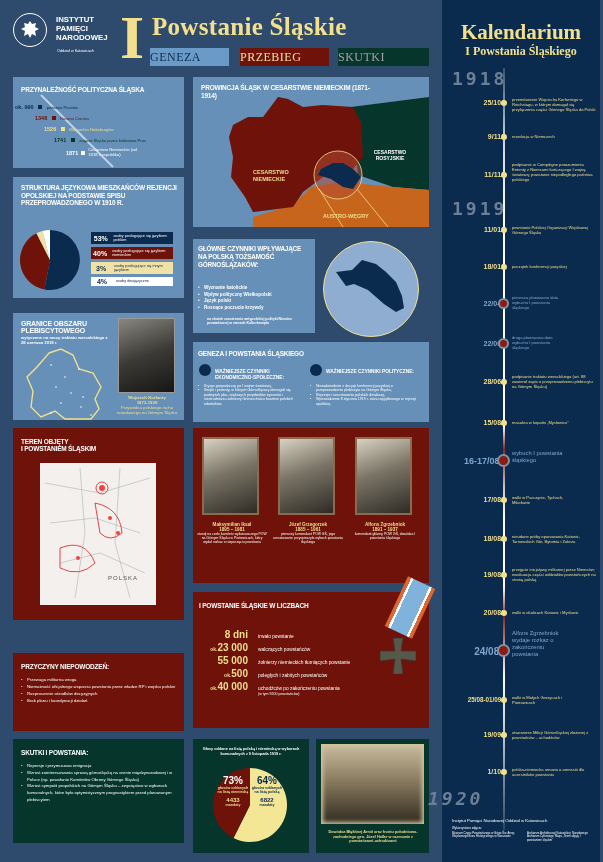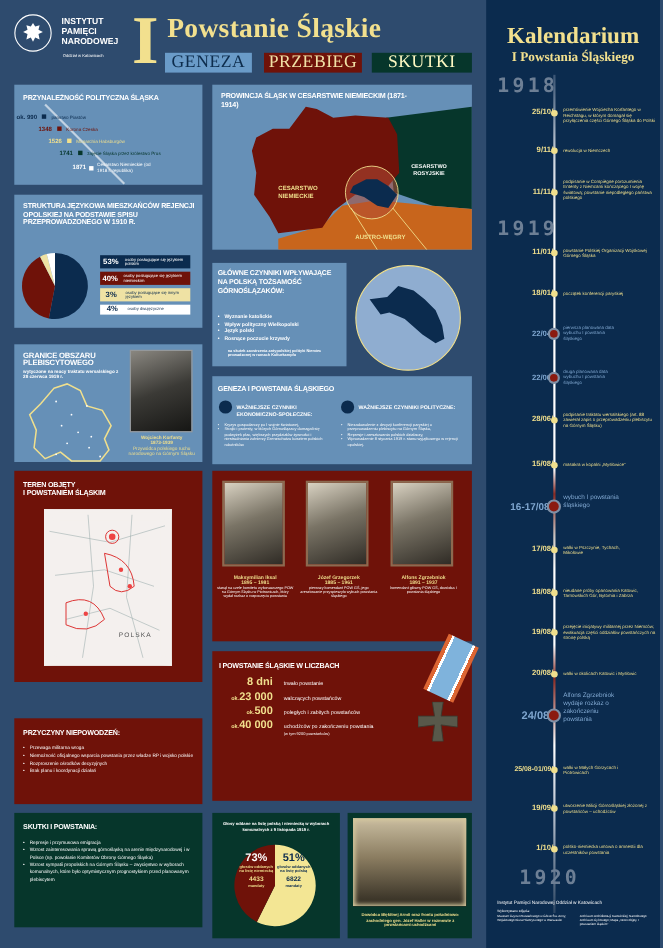--- a/index.html
+++ b/index.html
@@ -8,24 +8,24 @@
 .panel-blue{background:#6690b7}
 .panel-red{background:#6f1209}
 .panel-green{background:#06362b}
 .hdr{font-family:"Liberation Sans",sans-serif;font-weight:bold;font-size:8.5px;line-height:9px;color:#fff;text-transform:uppercase;letter-spacing:-0.2px}
 
 #logo-emblem{left:13px;top:13px;width:34px;height:34px;border-radius:50%;border:1.5px solid #fff;background:#2e4b6e;display:flex;align-items:center;justify-content:center}
 #logo-text{left:56px;top:15px;font-size:7.8px;line-height:9px;font-weight:bold;color:#fff}
 #logo-sub{left:57px;top:49px;font-size:3.8px;color:#fff}
 #big-I{left:120px;top:6px;font-family:"Liberation Serif",serif;font-size:62px;line-height:62px;color:#f2e08e;font-weight:bold}
 #title{left:152px;top:8px;font-family:"Liberation Serif",serif;font-size:25px;line-height:38px;color:#f2e08e;font-weight:bold;letter-spacing:0.3px}
-.tab{top:48px;height:18px;font-family:"Liberation Serif",serif;font-size:16px;line-height:18px;text-align:center;letter-spacing:0.5px}
+.tab{top:48px;height:18px;font-family:"Liberation Serif",serif;font-size:12px;line-height:18px;text-align:left;letter-spacing:0.5px}
 #tab-geneza{left:150px;width:79px;background:#6a9bc8;color:#0d2c4c}
 #tab-przebieg{left:240px;width:89px;background:#6f1209;color:#f0e1a6}
-#tab-skutki{left:338px;width:91px;background:#06362b;color:#fef9c3}
+#tab-skutki{left:338px;width:91px;background:#06362b;color:#a3a3a3}
 
 #cal{left:442px;top:0;width:158px;height:862px;background:#0b2b4e}
 #cal-edge{left:600px;top:0;width:3px;height:862px;background:#2e4b6e}
 #cal-title{left:442px;top:20px;width:158px;text-align:center;font-family:"Liberation Serif",serif;font-size:21px;color:#f2e08e;font-weight:bold}
 #cal-sub{left:442px;top:44px;width:158px;text-align:center;font-family:"Liberation Serif",serif;font-size:12px;color:#f2e08e;font-weight:bold}
 .year{font-family:"DejaVu Sans Mono",monospace;font-size:18px;color:#6d7f95;letter-spacing:3px;font-weight:bold}
 #tl-line{left:503px;top:68px;width:2px;height:762px;background:linear-gradient(#3a5473 0%,#cfd6e0 10%,#fff 20%,#fff 47%,#8a2a22 50%,#c9c2bf 55%,#fff 59%,#fff 68%,#8a2a22 72%,#fff 80%,#b9c2cf 88%,#2c4561 100%)}
 .ev{position:absolute;left:442px;width:158px}
 .ev-date{position:absolute;right:97px;font-size:7px;font-weight:bold;color:#f0df8d;white-space:nowrap;text-align:right}
 .ev-dot{position:absolute;left:59px;width:6px;height:6px;border-radius:50%;background:#f0df8d}
@@ -255,28 +255,32 @@
   </div>
   <div class="abs" style="left:157px;top:94px;width:70px;text-align:center;color:#f0df8d">
     <div style="font-size:4.6px;font-weight:bold">Alfons Zgrzebniok</div>
     <div style="font-size:4.6px;font-weight:bold">1891 – 1937</div>
     <div style="font-size:3.4px;line-height:4.2px;color:#fff">komendant główny POW GŚ, dowódca I powstania śląskiego</div>
   </div>
 </div>
 
 <div class="abs panel-red" style="left:193px;top:592px;width:236px;height:136px;">
   <div class="hdr abs" style="left:6px;top:9px;font-size:6.5px">I POWSTANIE ŚLĄSKIE W LICZBACH</div>
-  <div class="abs" style="left:0;top:23px;width:236px">
+  <div class="abs" style="left:0;top:37px;width:236px">
     <div class="num-row">
         <div class="num-val"><span class="pre"></span><span>8 dni</span></div>
         <div class="num-desc">trwało powstanie</div>
       </div>
     <div class="num-row">
         <div class="num-val"><span class="pre">ok.</span><span>23 000</span></div>
         <div class="num-desc">walczących powstańców</div>
+      </div>
+    <div class="num-row">
+        <div class="num-val"><span class="pre"></span><span>55 000</span></div>
+        <div class="num-desc">żołnierzy niemieckich tłumiących powstanie</div>
       </div>
     <div class="num-row">
         <div class="num-val"><span class="pre">ok.</span><span>500</span></div>
         <div class="num-desc">poległych i zabitych powstańców</div>
       </div>
     <div class="num-row" style="height:18px">
         <div class="num-val"><span class="pre">ok.</span><span>40 000</span></div>
         <div class="num-desc">
           <div>uchodźców po zakończeniu powstania</div>
           <div style="font-size:3.6px">(w tym 9200 powstańców)</div>
@@ -317,40 +321,40 @@
     <path d="M0 0 L0 -37 A37 37 0 1 1 -16.5 33.1 Z" fill="#f3e694"></path>
     <path d="M0 0 L-16.5 33.1 A37 37 0 0 1 0 -37 Z" fill="#6f1209"></path>
   </svg>
   <div class="abs" style="left:24px;top:36px;width:32px;text-align:center">
     <div style="font-size:10px;font-weight:bold;color:#fff">73%</div>
     <div style="font-size:3.6px;line-height:4.2px;color:#f0df8d;font-weight:bold">głosów oddanych na listę niemiecką</div>
     <div style="font-size:6px;font-weight:bold;color:#f0df8d;margin-top:3px">4433</div>
     <div style="font-size:3.6px;color:#f0df8d;font-weight:bold">mandaty</div>
   </div>
   <div class="abs" style="left:58px;top:36px;width:32px;text-align:center">
-    <div style="font-size:10px;font-weight:bold;color:#0b2b4e">51%</div>
+    <div style="font-size:10px;font-weight:bold;color:#0b2b4e">64%</div>
     <div style="font-size:3.6px;line-height:4.2px;color:#0b2b4e;font-weight:bold">głosów oddanych na listę polską</div>
     <div style="font-size:6px;font-weight:bold;color:#0b2b4e;margin-top:3px">6822</div>
     <div style="font-size:3.6px;color:#0b2b4e;font-weight:bold">mandaty</div>
   </div>
 </div>
 
 <div class="abs panel-green" style="left:316px;top:739px;width:113px;height:114px;">
   <div class="abs photo" style="left:5px;top:5px;width:103px;height:80px;background:linear-gradient(180deg,#c9bda0,#8a7c60 45%,#2f2a20);border:0;box-shadow:0 0 4px 2px #d4c69c inset"></div>
   <div class="abs" style="left:8px;top:91px;width:98px;text-align:center;font-size:3.8px;line-height:4.6px;color:#f0df8d;font-weight:bold">Dowódca Błękitnej Armii oraz frontu południowo-zachodniego gen. Józef Haller w rozmowie z powstańcami-uchodźcami</div>
 </div>
 
 <div id="cal" class="abs"></div>
 <div id="cal-edge" class="abs"></div>
 <div id="cal-title" class="abs">Kalendarium</div>
 <div id="cal-sub" class="abs">I Powstania Śląskiego</div>
 <div id="tl-line" class="abs"></div>
 <div class="abs year" style="left:452px;top:68px;">1918</div>
 <div class="abs year" style="left:452px;top:198px;">1919</div>
-<div class="abs year" style="left:472px;top:788px;">1920</div>
+<div class="abs year" style="left:428px;top:788px;font-style:italic;">1920</div>
 
 <div class="ev" style="top:99px">
     <div class="ev-date">25/10/</div>
     <div class="ev-dot" style="top:1px"></div>
     <div class="ev-text" style="top:-2px">przemówienie Wojciecha Korfantego w Reichstagu, w którym domagał się przyłączenia części Górnego Śląska do Polski</div>
   </div>
 <div class="ev" style="top:133px">
     <div class="ev-date">9/11/</div>
     <div class="ev-dot" style="top:1px"></div>
     <div class="ev-text" style="top:1px">rewolucja w Niemczech</div>

